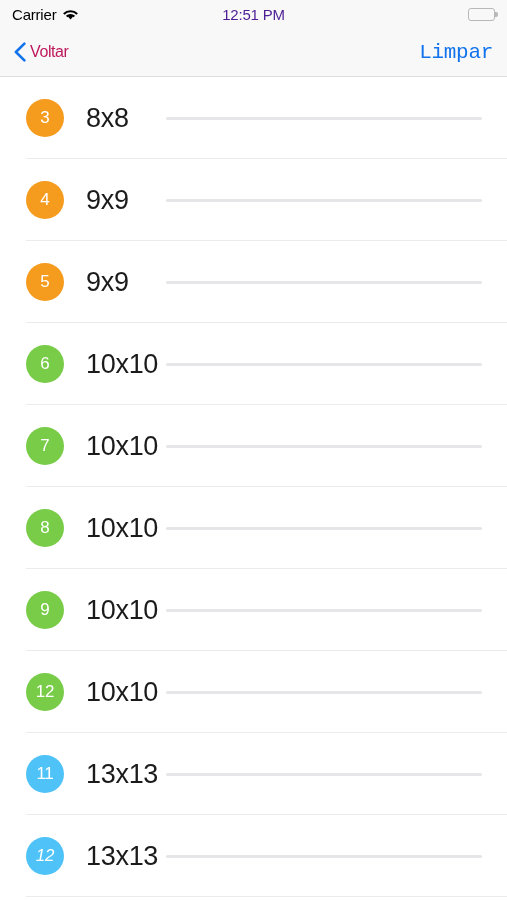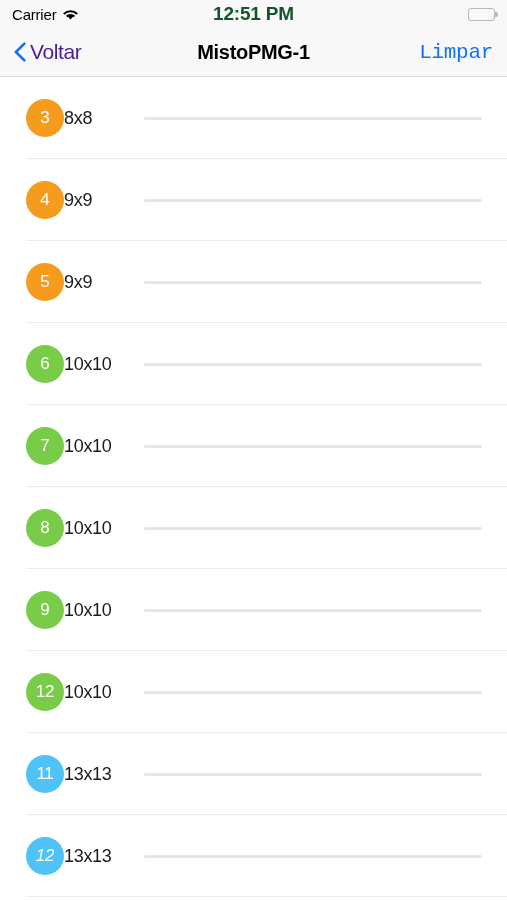--- a/index.html
+++ b/index.html
@@ -48,23 +48,23 @@
     display: inline-block;
     width: 17px;
     height: 13px;
     line-height: 0;
   }
   .status-time {
     position: absolute;
     left: 0;
     right: 0;
     text-align: center;
-    font-size: 19px;
-    font-weight: bold;
-    color: #14532d;
+    font-size: 15px;
+    font-weight: normal;
+    color: #4c1d95;
     letter-spacing: -0.2px;
     pointer-events: none;
   }
   .status-right {
     margin-left: auto;
     display: flex;
     align-items: center;
   }
   .battery-icon {
     position: relative;
@@ -109,22 +109,22 @@
     gap: 4px;
     cursor: pointer;
     z-index: 2;
   }
   .chevron-left {
     width: 12px;
     height: 20px;
     line-height: 0;
   }
   .nav-back-label {
-    font-size: 21px;
-    color: #4c1d95;
+    font-size: 16px;
+    color: #be185d;
     letter-spacing: -0.4px;
   }
   .nav-title {
     position: absolute;
     left: 0;
     right: 0;
     text-align: center;
     font-size: 20px;
     font-weight: bold;
     color: #000;
@@ -174,21 +174,22 @@
     display: flex;
     align-items: center;
     justify-content: center;
     color: #ffffff;
     font-size: 17px;
     letter-spacing: -0.2px;
   }
   .row-label {
     flex: 0 0 auto;
     width: 66px;
-    font-size: 18px;
+    margin-left: 22px;
+    font-size: 27px;
     color: #1b1b1b;
     letter-spacing: -0.3px;
     white-space: nowrap;
   }
   .progress-track {
     flex: 1 1 auto;
     margin-left: 14px;
     height: 3px;
     background: #e6e6e8;
     border-radius: 2px;
@@ -232,21 +233,20 @@
 
   <div class="nav-bar">
     <div class="nav-back">
       <span class="chevron-left">
         <svg width="12" height="20" viewBox="0 0 12 20">
           <path d="M10.4 1.6 L1.9 10 L10.4 18.4" fill="none" stroke="#1273ec" stroke-width="2.6" stroke-linecap="round" stroke-linejoin="round"></path>
         </svg>
       </span>
       <span class="nav-back-label">Voltar</span>
     </div>
-    <div class="nav-title">MistoPMG-1</div>
     <div class="nav-action">Limpar</div>
   </div>
 
   <div class="list" id="list-container">
       <div class="row">
         <div class="badge" style="background: rgb(245, 155, 30);">3</div>
         <div class="row-label">8x8</div>
         <div class="progress-track">
           <div class="progress-fill" style="width: 0%;"></div>
         </div>

